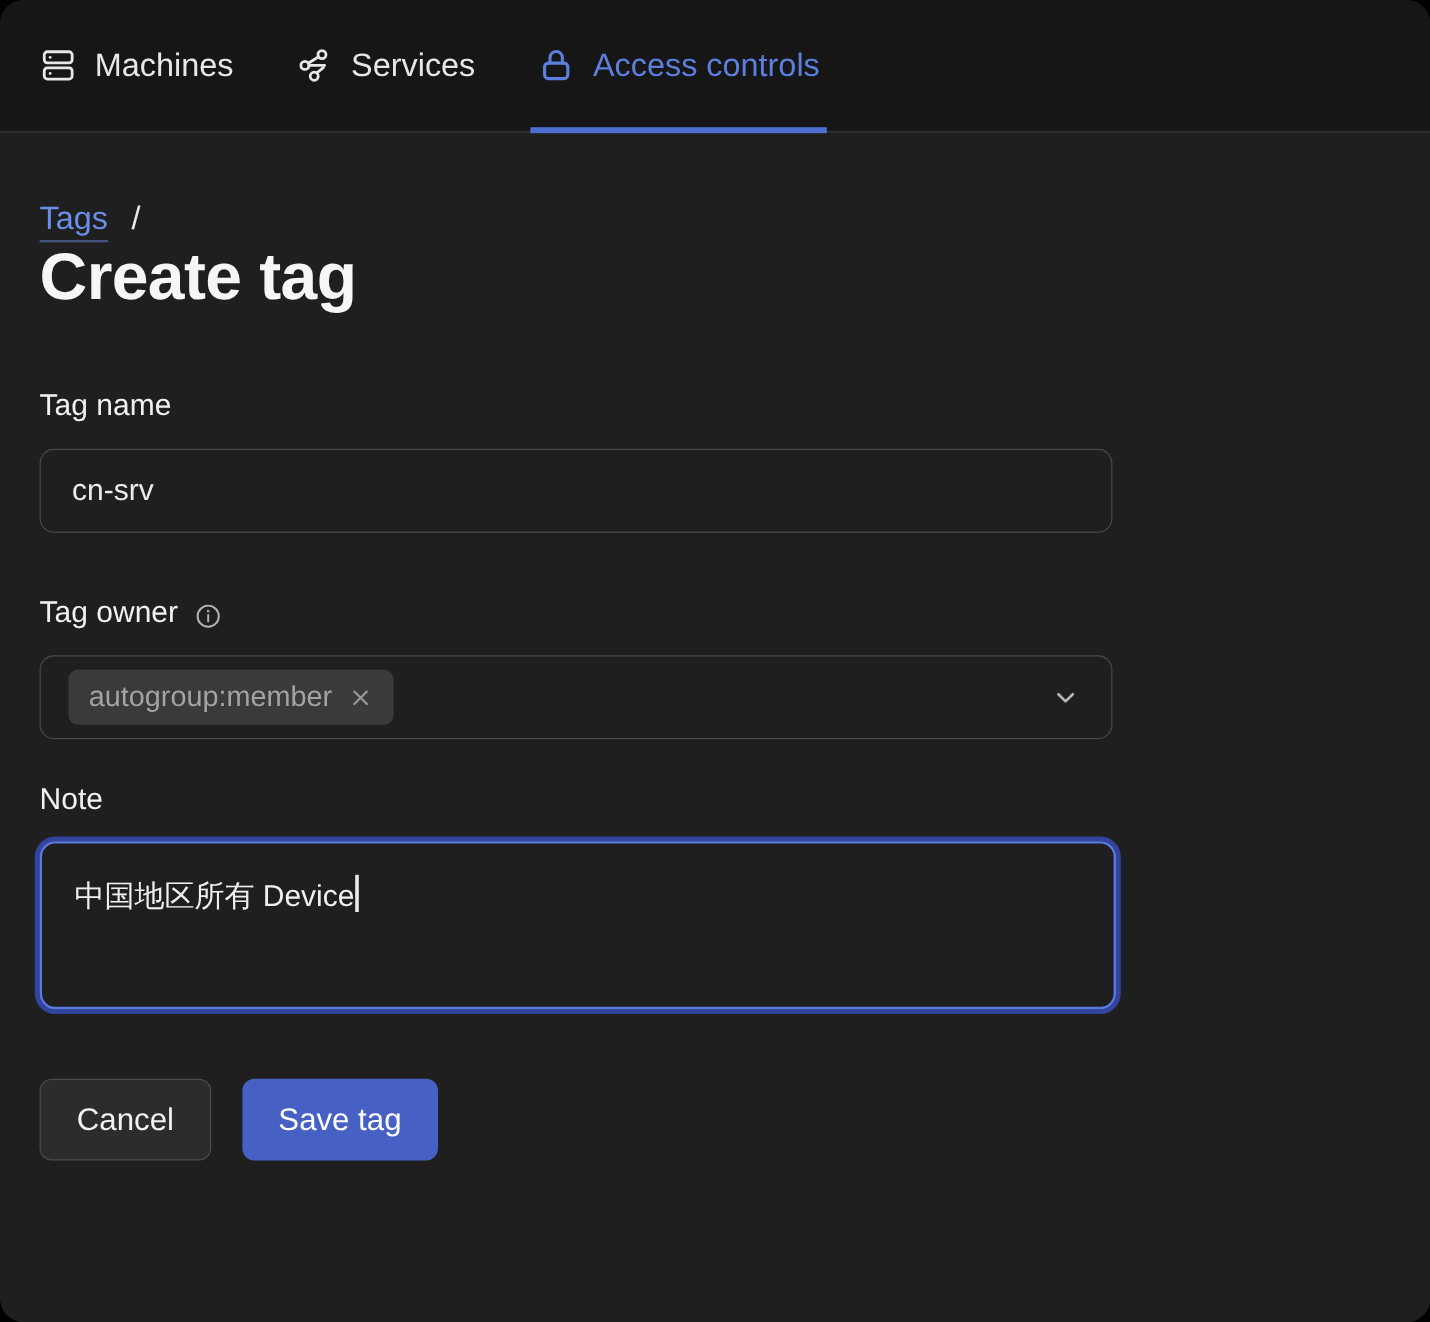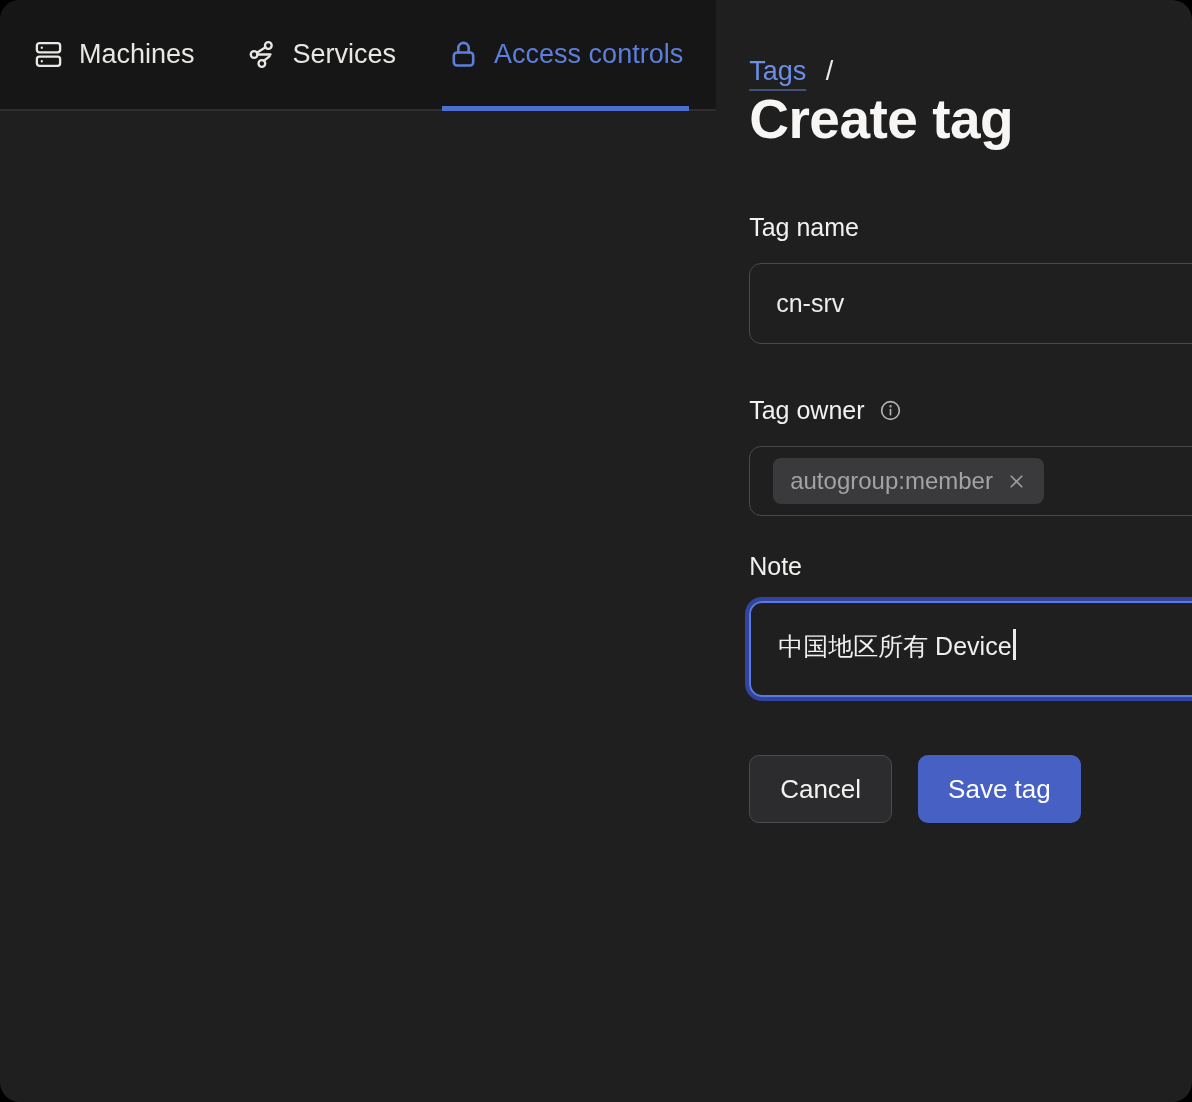--- a/index.html
+++ b/index.html
@@ -7,21 +7,21 @@
   body {
     width: 1192px; height: 1102px;
     font-family: "Liberation Sans", "DejaVu Sans", sans-serif;
     overflow: hidden;
   }
   .window {
     width: 1192px; height: 1102px;
     background: #1f1f20;
     border-radius: 20px;
     overflow: hidden;
-    display: flex; flex-direction: row;
+    display: flex; flex-direction: column;
   }
 
   
   .topnav {
     height: 111px; flex: 0 0 111px;
     background: #161617;
     border-bottom: 2px solid #2e2e30;
     display: flex; align-items: stretch;
     padding: 0 33px; gap: 52px;
   }
@@ -49,30 +49,30 @@
   }
   .breadcrumb .sep { margin-left: 12px; color: #ececea; }
 
   .page-title {
     font-size: 55px; font-weight: 700;
     letter-spacing: -0.5px; color: #f7f6f4;
   }
 
   .field-label {
     font-size: 25px; color: #f2f1ef; font-weight: 400;
-    display: flex; align-items: center; gap: 14px;
+    display: flex; align-items: flex-end; gap: 14px;
   }
   .lbl-tagname { margin-top: 62px; }
   .lbl-owner   { margin-top: 52px; }
   .lbl-note    { margin-top: 36px; }
   .info-icon { width: 23px; height: 23px; color: #b5b5b3; display: inline-flex; }
   .info-icon svg { width: 23px; height: 23px; }
 
   .text-input {
-    margin-top: 21px; width: 894px; height: 81px;
+    margin-top: 21px; width: 894px; height: 70px;
     background: transparent; border: 1.5px solid #49494b; border-radius: 12px;
     padding: 0 26px; font-size: 25px; color: #ececea;
     font-family: "Liberation Sans", "DejaVu Sans", sans-serif;
     outline: none; display: block;
   }
 
   .select-box {
     margin-top: 21px; width: 894px; height: 70px;
     border: 1.5px solid #49494b; border-radius: 12px;
     display: flex; align-items: center; justify-content: space-between;
@@ -82,21 +82,21 @@
     background: #3a3a3c; border-radius: 8px; height: 46px;
     display: inline-flex; align-items: center; gap: 13px; padding: 0 17px;
     color: #a3a3a3; font-size: 24px;
   }
   .pill .x-icon { width: 21px; height: 21px; color: #9a9a98; display: inline-flex; cursor: pointer; }
   .pill .x-icon svg { width: 21px; height: 21px; }
   .chevron { width: 24px; height: 24px; color: #b5b5b3; display: inline-flex; }
   .chevron svg { width: 24px; height: 24px; }
 
   .note-area {
-    margin-top: 20px; width: 897px; height: 96px;
+    margin-top: 20px; width: 897px; height: 140px;
     border: 2px solid #5b79e3; border-radius: 13px;
     box-shadow: 0 0 0 4px #32449d;
     padding: 26px 27px; font-size: 25px; color: #f0efed;
     cursor: text;
   }
   .caret {
     display: inline-block; width: 3px; height: 31px;
     background: #eceae8; margin-left: 1px; vertical-align: -5px;
   }
 

